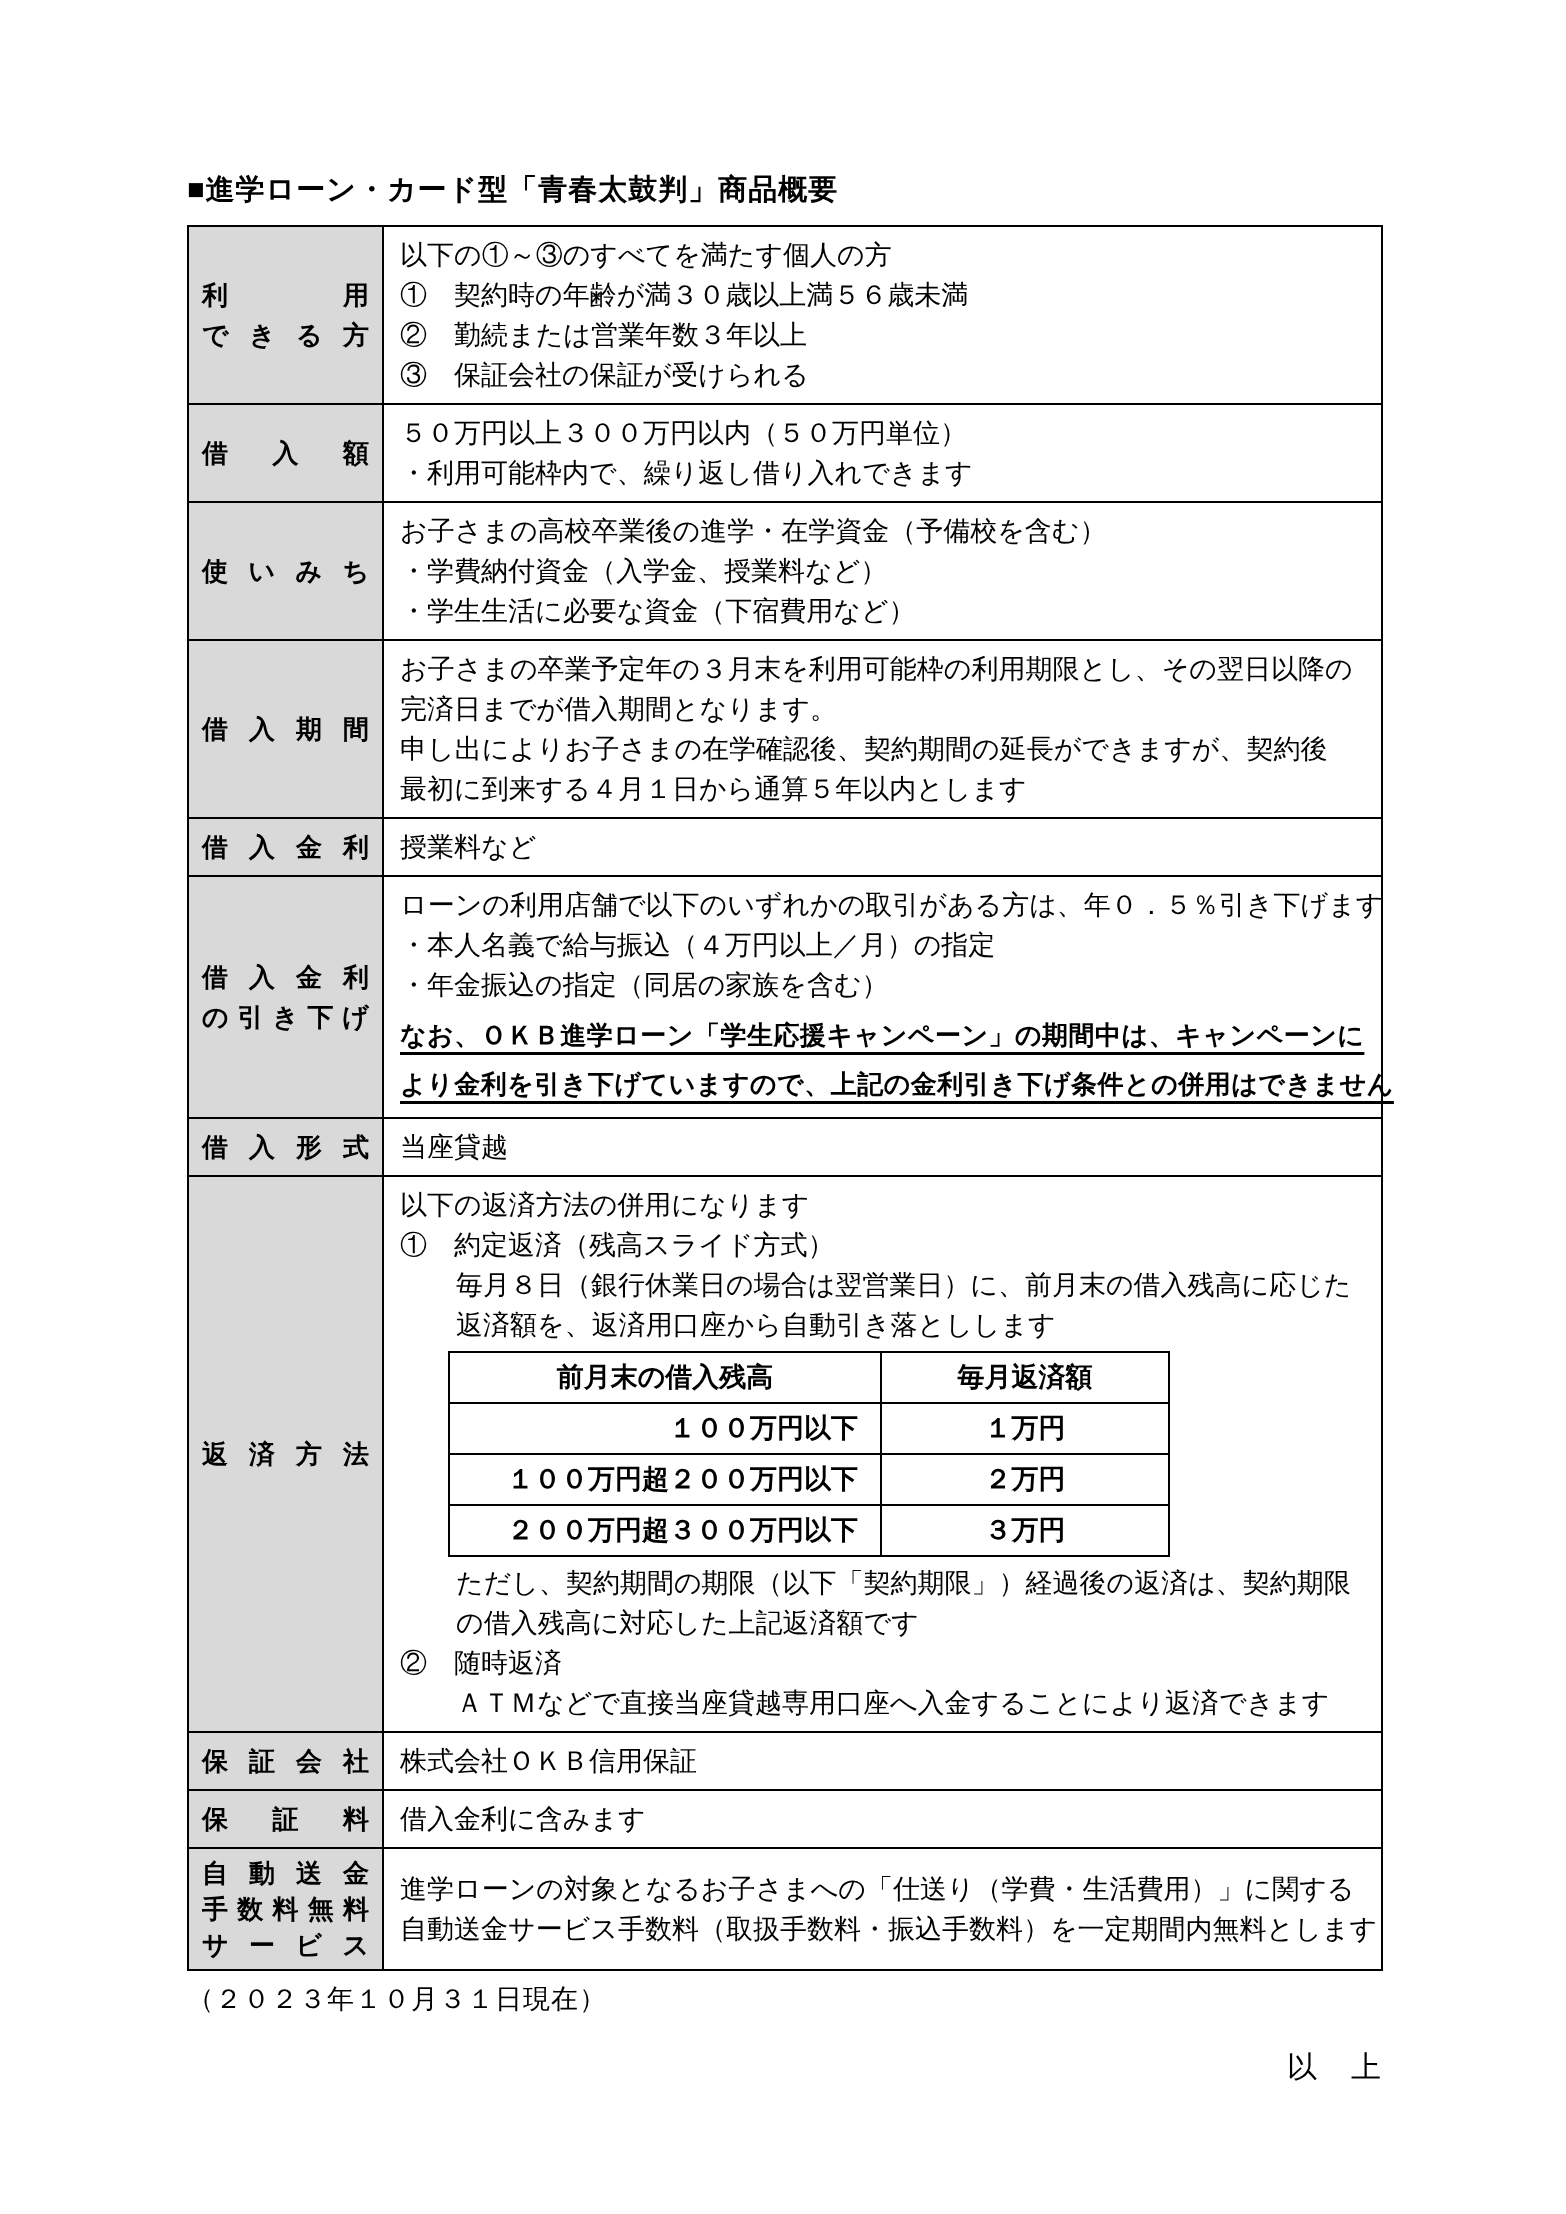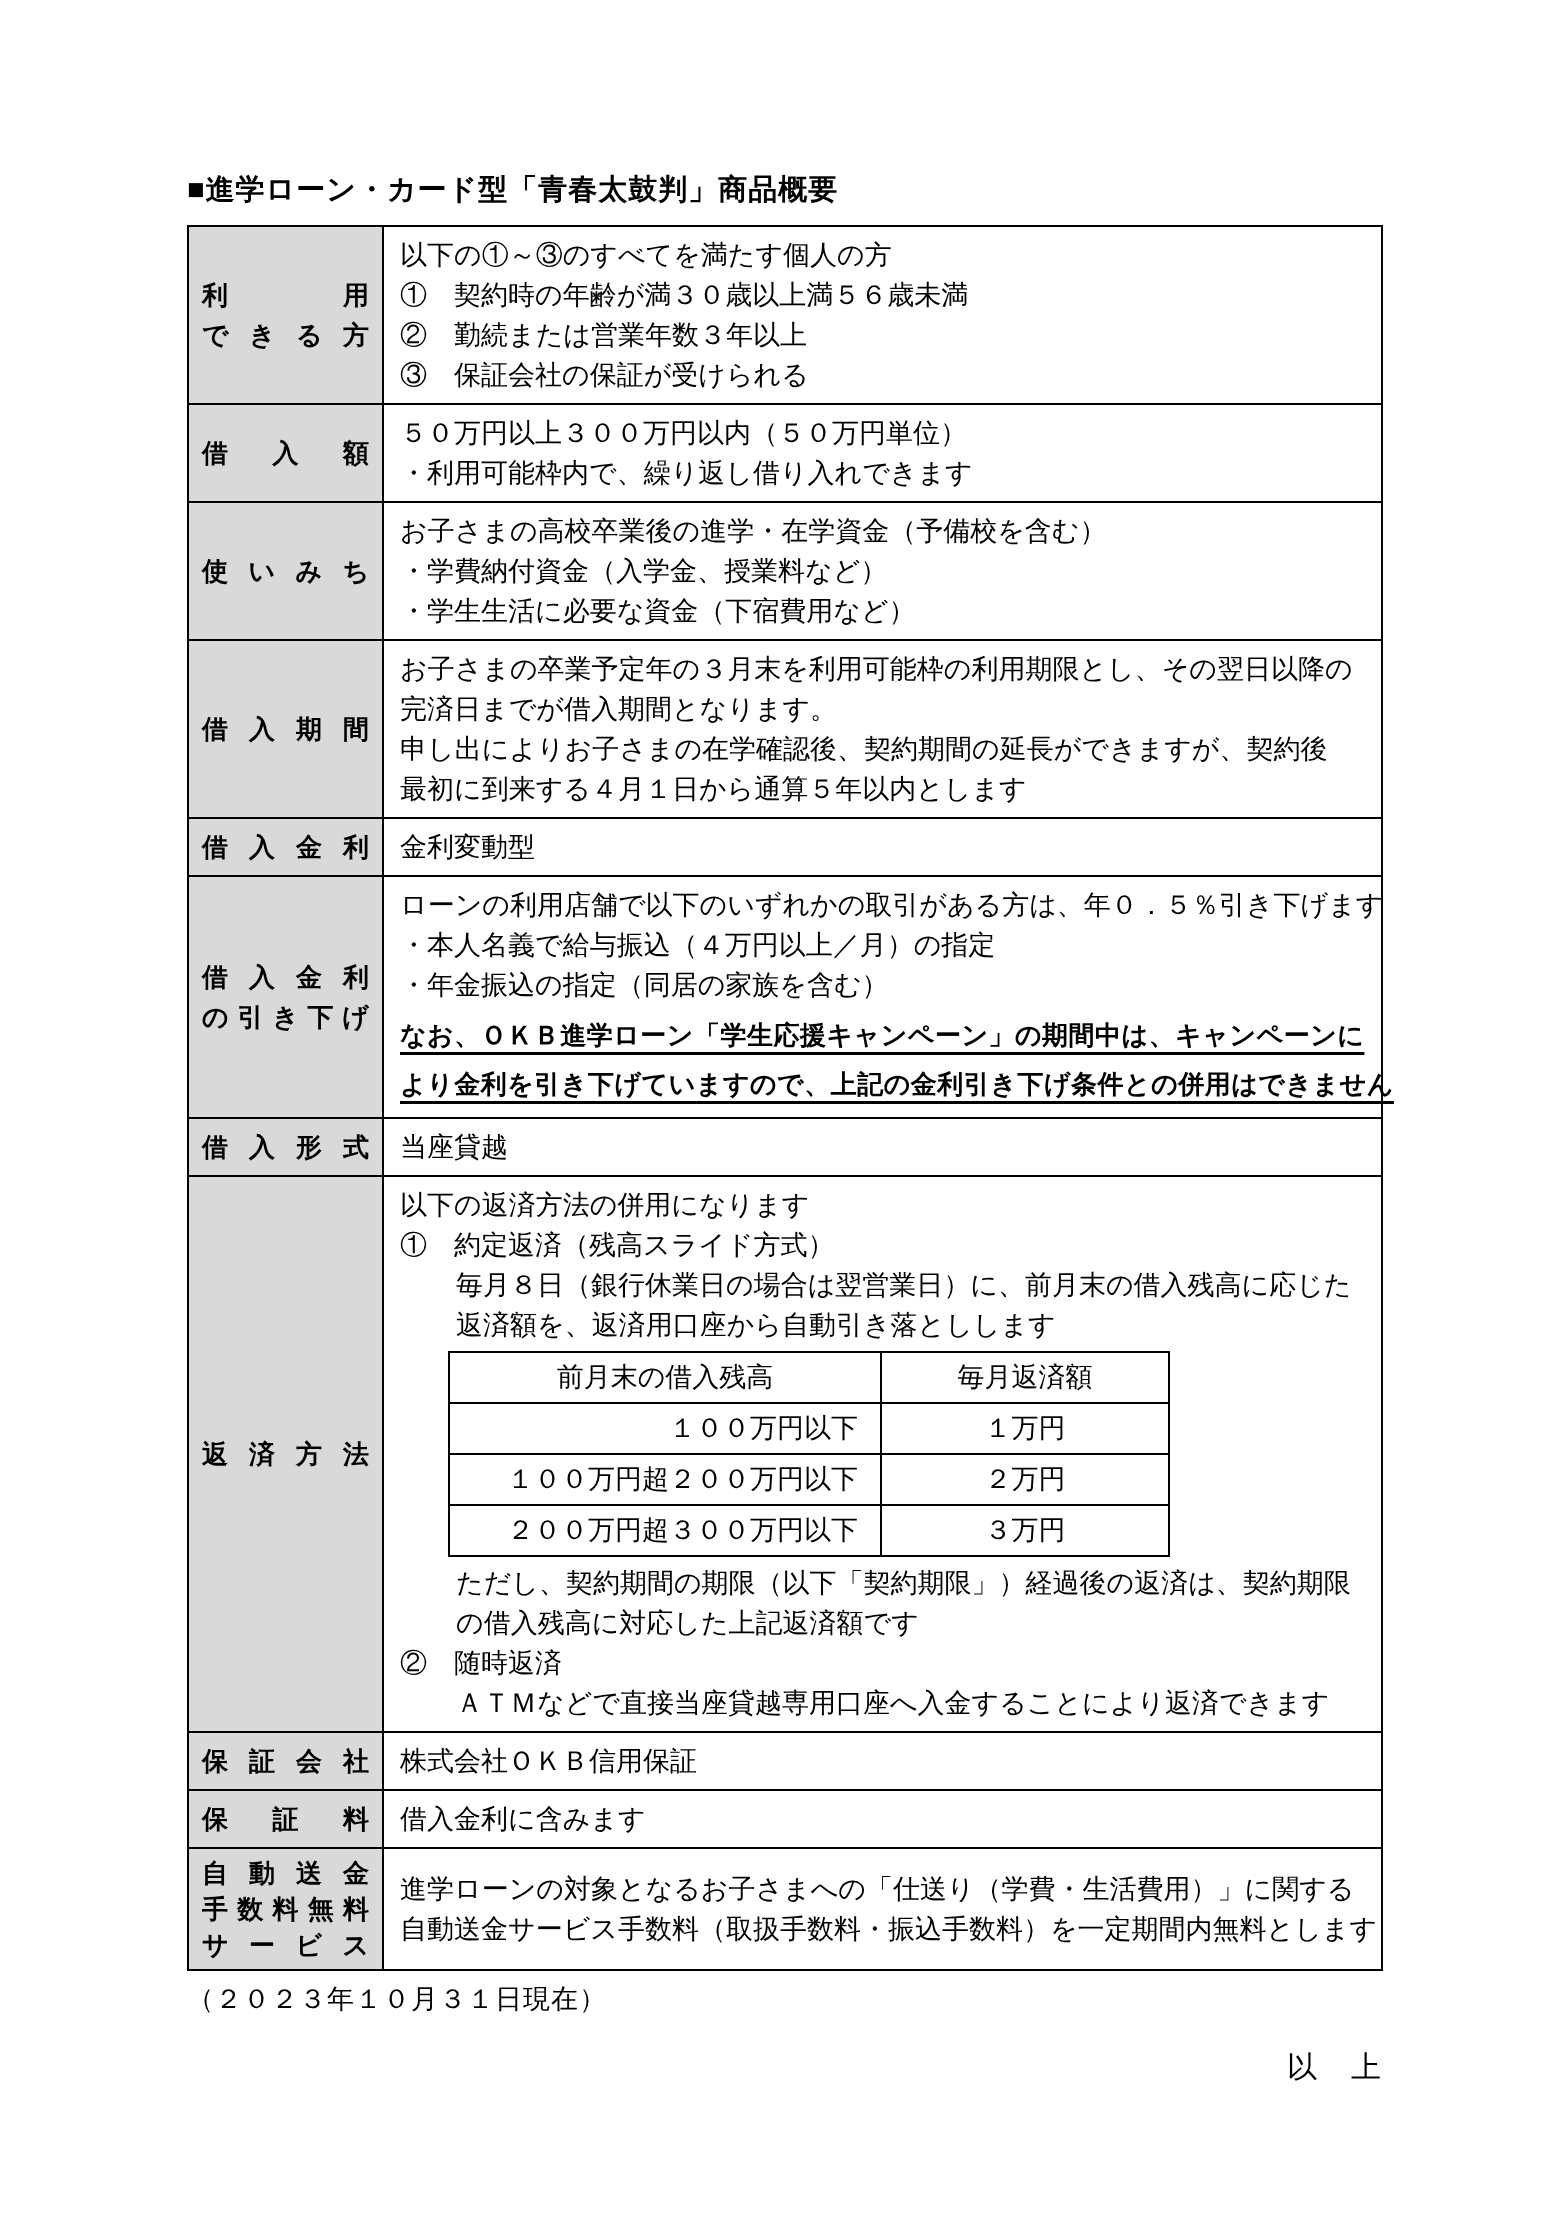--- a/index.html
+++ b/index.html
@@ -71,20 +71,21 @@
     margin:6px 0 6px 48px;
   }
   table.repay td{
     border:2px solid #000;
     height:49px;
     font-size:27px;
     line-height:49px;
     padding:0;
     text-align:center;
     vertical-align:middle;
+    font-weight:bold;
   }
   table.repay td.balance{
     text-align:right;
     padding-right:22px;
     padding-left:40px;
   }
   col.c-balance{width:432px;}
   col.c-monthly{width:288px;}
   .date-note{
     width:1196px;
@@ -189,21 +190,21 @@
       <tr>
         <th>
           <div class="jline">
               <span>借</span>
               <span>入</span>
               <span>金</span>
               <span>利</span>
             </div>
         </th>
         <td>
-          <div class="cl">金利変動型</div>
+          <div class="cl">授業料など</div>
         </td>
       </tr>
 
       <tr>
         <th>
           <div class="jline">
               <span>借</span>
               <span>入</span>
               <span>金</span>
               <span>利</span>

